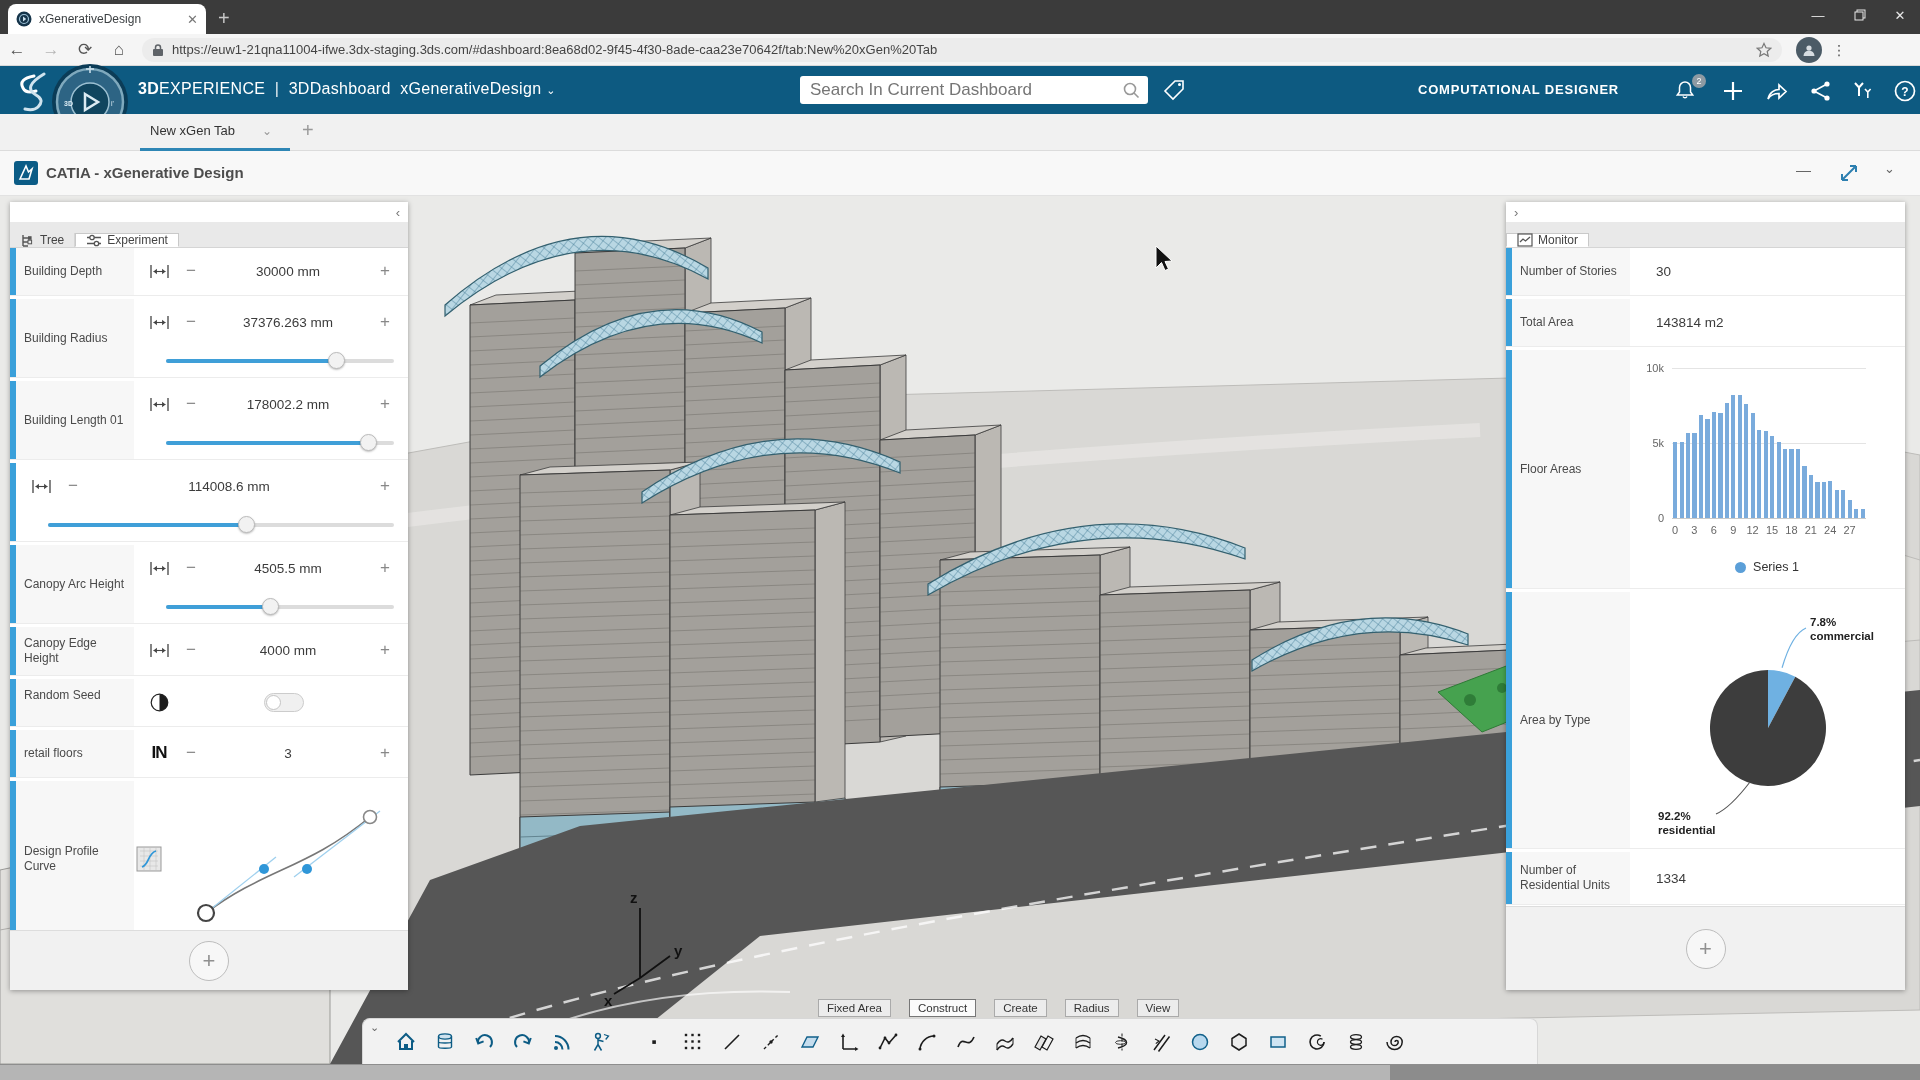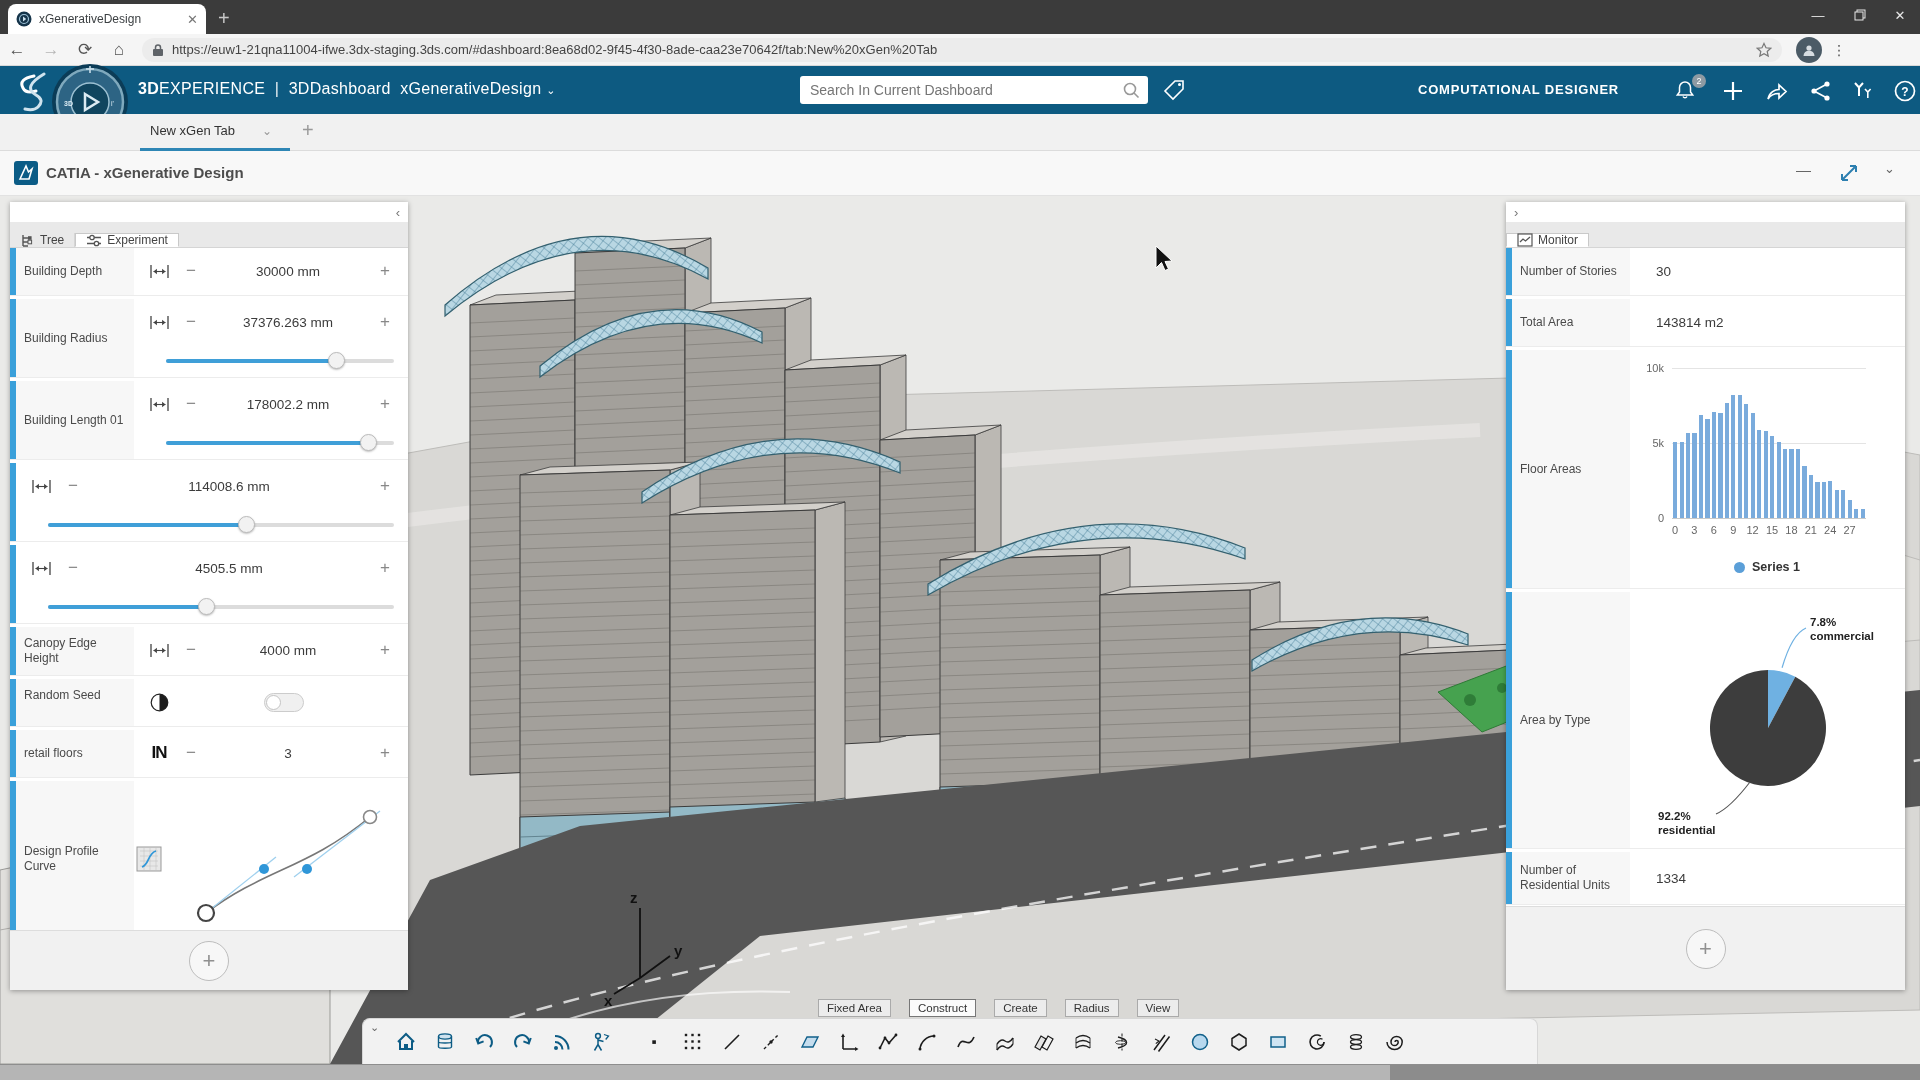--- a/index.html
+++ b/index.html
@@ -16,21 +16,21 @@
   .win-btn{top:0;width:40px;height:30px;display:flex;align-items:center;justify-content:center;color:#e8e8e8;font-size:13px;}
   #urlbar{left:0;top:34px;width:1920px;height:32px;background:#f5f5f5;border-bottom:1px solid #d9d9d9;display:flex;align-items:center;}
   .nav-ic{width:34px;text-align:center;font-size:17px;color:#555;}
   #omnibox{margin-left:6px;width:1640px;height:24px;background:#ececec;border-radius:12px;display:flex;align-items:center;padding:0 10px;gap:8px;}
   #omnibox .url{font-size:13px;color:#444;flex:1;white-space:nowrap;overflow:hidden;}
   
   #bluebar{left:0;top:66px;width:1920px;height:48px;background:#0d5a81;color:#fff;}
   #brand-title{left:138px;top:14px;font-size:16px;color:#fff;letter-spacing:.3px;white-space:nowrap;}
   #brand-title b{font-weight:bold;}
   #search-wrap{left:800px;top:10px;width:348px;height:28px;background:#fff;border-radius:3px;display:flex;align-items:center;padding:0 8px;}
-  #search-wrap input{border:0;outline:0;flex:1;font-size:14px;color:#333;background:transparent;}
+  #search-wrap input{border:0;outline:0;flex:1;font-size:17px;color:#333;background:transparent;}
   #role-label{left:1418px;top:16px;font-size:13px;letter-spacing:.8px;font-weight:bold;white-space:nowrap;}
   .hdr-ic{top:12px;width:26px;height:26px;}
   #bell-badge{left:1692px;top:8px;width:14px;height:14px;border-radius:50%;background:#8d9aa3;color:#fff;font-size:9px;text-align:center;line-height:14px;}
   
   #tabstrip{left:0;top:114px;width:1920px;height:37px;background:#f1f1f1;border-bottom:1px solid #dcdcdc;}
   #xgen-tab{left:150px;top:9px;font-size:13px;color:#333;}
   #xgen-underline{left:140px;top:34px;width:150px;height:3px;background:#2e86b5;}
   #tab-caret{left:262px;top:10px;color:#999;font-size:12px;}
   #tab-plus{left:302px;top:5px;color:#999;font-size:20px;}
   
@@ -59,21 +59,21 @@
   .panel-footer{position:absolute;left:0;bottom:0;width:100%;background:#f1f1f1;border-top:1px solid #ddd;display:flex;align-items:center;justify-content:center;}
   .add-btn{width:40px;height:40px;border-radius:50%;border:1px solid #bdbdbd;color:#909090;font-size:22px;line-height:38px;text-align:center;background:#f7f7f7;}
   
   .mval{flex:1;padding:10px 6px 10px 26px;font-size:13.5px;color:#3c3c3c;}
   
   .bar-chart{position:relative;width:270px;height:232px;font-size:11px;color:#666;}
   .bc-grid{position:absolute;height:1px;background:#e4e4e4;}
   .bc-ylab{position:absolute;width:30px;text-align:right;}
   .bc-bar{position:absolute;background:#7aabdc;}
   .bc-xlab{position:absolute;width:18px;text-align:center;}
-  .bc-legend{position:absolute;left:0;width:100%;display:flex;justify-content:center;align-items:center;gap:7px;font-size:12.5px;color:#333;font-weight:bold;}
+  .bc-legend{position:absolute;left:0;width:100%;display:flex;justify-content:center;align-items:center;gap:7px;font-size:12.5px;color:#333;font-weight:normal;}
   .bc-dot{width:11px;height:11px;border-radius:50%;background:#5b9fd8;}
   
   #bottom-tabs{left:818px;top:999px;display:flex;gap:18px;}
   .btab{font-size:11.5px;color:#333;background:#ececec;border:1px solid #aaa;padding:2px 8px;}
   .btab.active{background:#fbfbfb;border-color:#777;}
   #toolbar{left:362px;top:1018px;width:1176px;height:46px;background:#f2f2f2;border:1px solid #d7d7d7;border-bottom:0;border-radius:8px 8px 0 0;display:flex;align-items:center;padding:0 6px 0 30px;gap:13px;}
   #toolbar-caret{left:370px;top:1021px;color:#666;font-size:11px;}
   .tb-icon{width:26px;height:26px;display:flex;align-items:center;justify-content:center;flex:none;}
   .tb-gap{margin-left:14px;}
   #statusbar{left:0;top:1064px;width:1920px;height:16px;background:#b5b5b5;border-top:1px solid #8e8e8e;}
@@ -645,20 +645,23 @@
       <span class="stepper">+</span>
             </div>
             <div class="slider">
         <div class="slider-fill" style="width:57.49999999999999%"></div>
         <div class="slider-handle" style="left:calc(57.49999999999999% - 9px)"></div>
             </div>
           </div>
         </div>
         <div class="prow">
           <div class="accent"></div>
+    <div class="plabel" style="display:flex;align-items:center">
+            <span>Canopy Arc Height</span>
+          </div>
     <div class="pctrl" style="height:78px">
             <div class="ctrl-top">
       <span class="p-icon">
                 <svg width="21" height="15" viewBox="0 0 21 15">
                   <path d="M2 1v13M19 1v13" stroke="#444" stroke-width="1.3"></path>
                   <line x1="4.5" y1="7.5" x2="16.5" y2="7.5" stroke="#444" stroke-width="1.1"></line>
                   <path d="M4.5 7.5l3.4-2.7v5.4zM16.5 7.5l-3.4-2.7v5.4z" fill="#444"></path>
                 </svg>
               </span>
       <span class="stepper">−</span>

